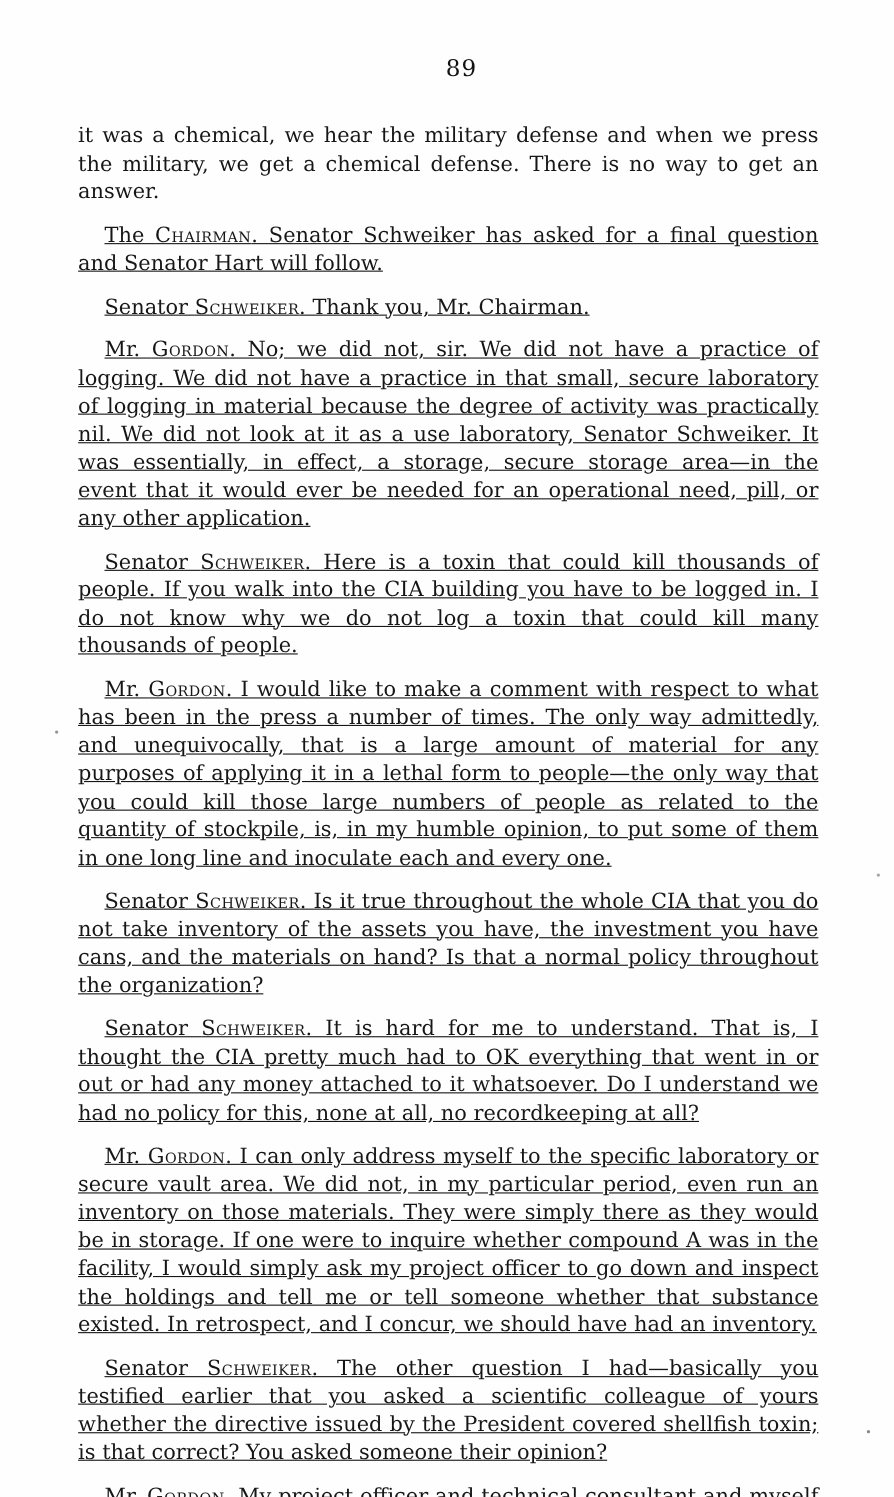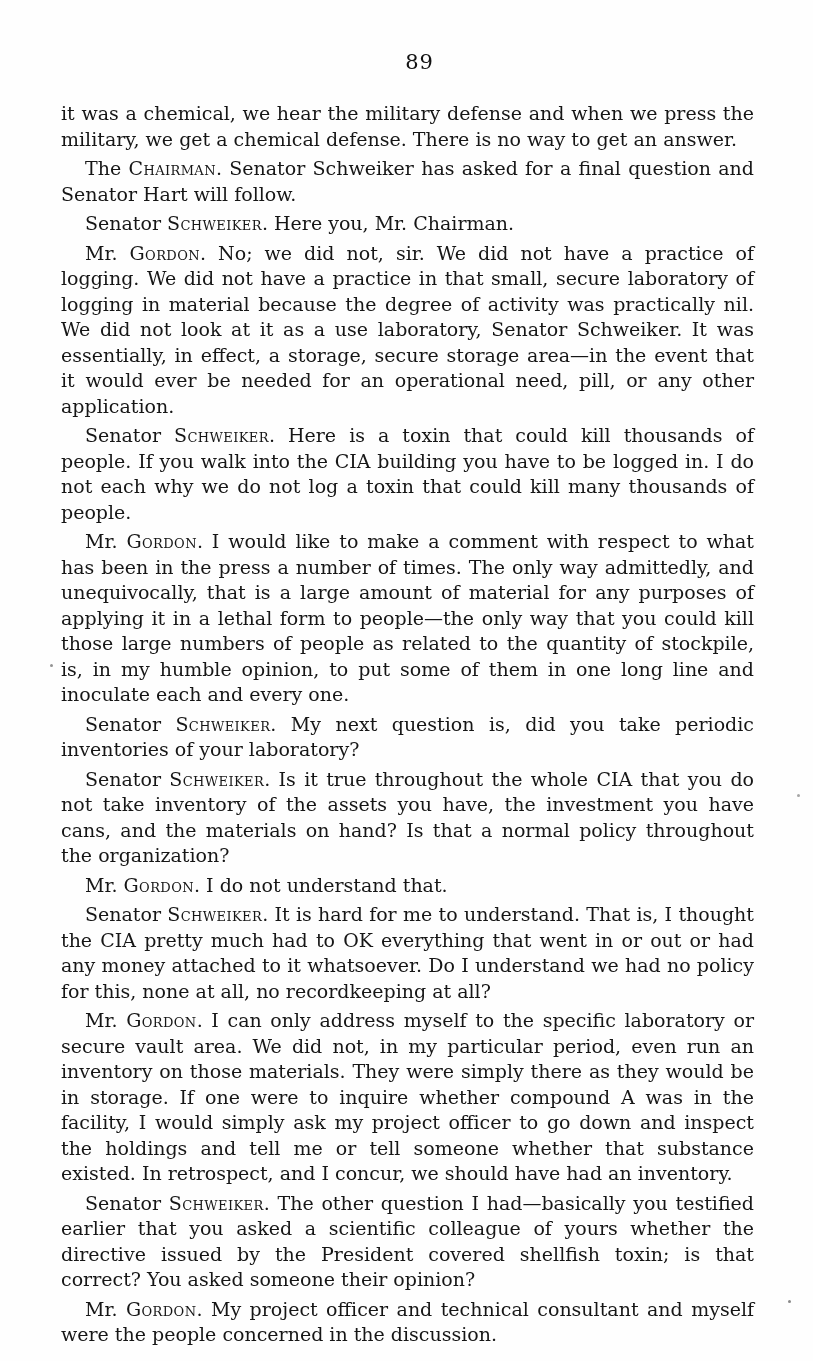--- a/index.html
+++ b/index.html
@@ -32,25 +32,26 @@
     position: absolute;
     top: 97px;
     left: 57px;
     width: 701px;
     font-size: 19px;
     line-height: 25.5px;
     text-align: justify;
     text-justify: inter-word;
   }
   .para {
-    margin: 4px;
+    margin: 14px;
     padding: 0;
   }
   .para.indent {
     text-indent: 24px;
+    text-decoration: underline;
   }
   .sc {
     font-variant: small-caps;
     letter-spacing: 0.4px;
   }
   .speck {
     position: absolute;
     background: #3a3a3a;
     border-radius: 50%;
   }
@@ -60,27 +61,25 @@
 </style>
 </head>
 <body>
 
 <div class="page">
   <div class="page-number">89</div>
 
   <div class="text-block">
       <p class="para"><span>it was a chemical, we hear the military defense and when we press the military, we get a chemical defense. There is no way to get an answer.</span></p>
       <p class="para indent"><span>The </span><span class="sc">Chairman</span><span>. Senator Schweiker has asked for a final question and Senator Hart will follow.</span></p>
-      <p class="para indent"><span>Senator </span><span class="sc">Schweiker</span><span>. Here you, Mr. Chairman.</span></p>
+      <p class="para indent"><span>Senator </span><span class="sc">Schweiker</span><span>. Thank you, Mr. Chairman.</span></p>
       <p class="para indent"><span>Mr. </span><span class="sc">Gordon</span><span>. No; we did not, sir. We did not have a practice of logging. We did not have a practice in that small, secure laboratory of logging in material because the degree of activity was practically nil. We did not look at it as a use laboratory, Senator Schweiker. It was essentially, in effect, a storage, secure storage area—in the event that it would ever be needed for an operational need, pill, or any other application.</span></p>
-      <p class="para indent"><span>Senator </span><span class="sc">Schweiker</span><span>. Here is a toxin that could kill thousands of people. If you walk into the CIA building you have to be logged in. I do not each why we do not log a toxin that could kill many thousands of people.</span></p>
+      <p class="para indent"><span>Senator </span><span class="sc">Schweiker</span><span>. Here is a toxin that could kill thousands of people. If you walk into the CIA building you have to be logged in. I do not know why we do not log a toxin that could kill many thousands of people.</span></p>
       <p class="para indent"><span>Mr. </span><span class="sc">Gordon</span><span>. I would like to make a comment with respect to what has been in the press a number of times. The only way admittedly, and unequivocally, that is a large amount of material for any purposes of applying it in a lethal form to people—the only way that you could kill those large numbers of people as related to the quantity of stockpile, is, in my humble opinion, to put some of them in one long line and inoculate each and every one.</span></p>
-      <p class="para indent"><span>Senator </span><span class="sc">Schweiker</span><span>. My next question is, did you take periodic inventories of your laboratory?</span></p>
       <p class="para indent"><span>Senator </span><span class="sc">Schweiker</span><span>. Is it true throughout the whole CIA that you do not take inventory of the assets you have, the investment you have cans, and the materials on hand? Is that a normal policy throughout the organization?</span></p>
-      <p class="para indent"><span>Mr. </span><span class="sc">Gordon</span><span>. I do not understand that.</span></p>
       <p class="para indent"><span>Senator </span><span class="sc">Schweiker</span><span>. It is hard for me to understand. That is, I thought the CIA pretty much had to OK everything that went in or out or had any money attached to it whatsoever. Do I understand we had no policy for this, none at all, no recordkeeping at all?</span></p>
       <p class="para indent"><span>Mr. </span><span class="sc">Gordon</span><span>. I can only address myself to the specific laboratory or secure vault area. We did not, in my particular period, even run an inventory on those materials. They were simply there as they would be in storage. If one were to inquire whether compound A was in the facility, I would simply ask my project officer to go down and inspect the holdings and tell me or tell someone whether that substance existed. In retrospect, and I concur, we should have had an inventory.</span></p>
       <p class="para indent"><span>Senator </span><span class="sc">Schweiker</span><span>. The other question I had—basically you testified earlier that you asked a scientific colleague of yours whether the directive issued by the President covered shellfish toxin; is that correct? You asked someone their opinion?</span></p>
       <p class="para indent"><span>Mr. </span><span class="sc">Gordon</span><span>. My project officer and technical consultant and myself were the people concerned in the discussion.</span></p>
     </div>
 
   <div class="speck speck-1"></div>
   <div class="speck speck-2"></div>
   <div class="speck speck-3"></div>
 </div>

